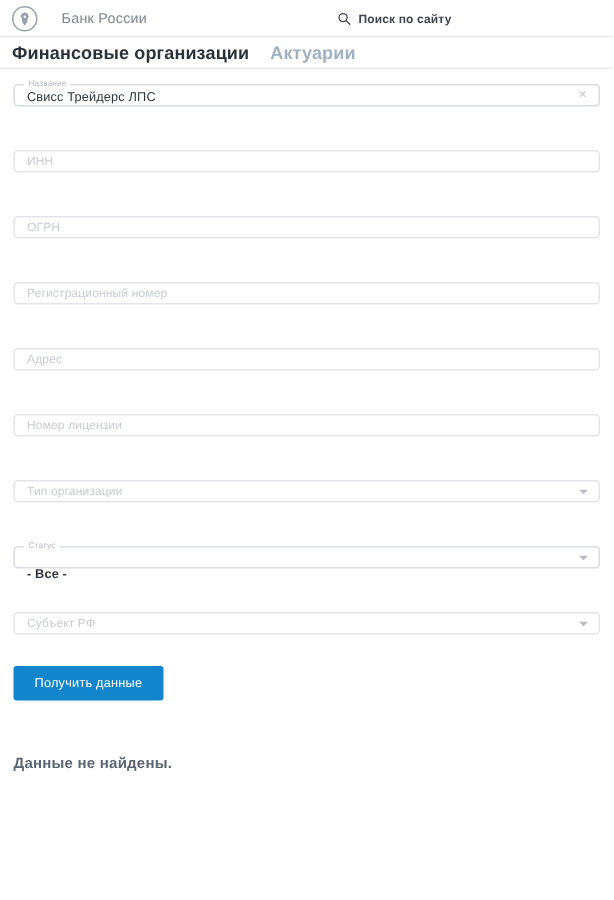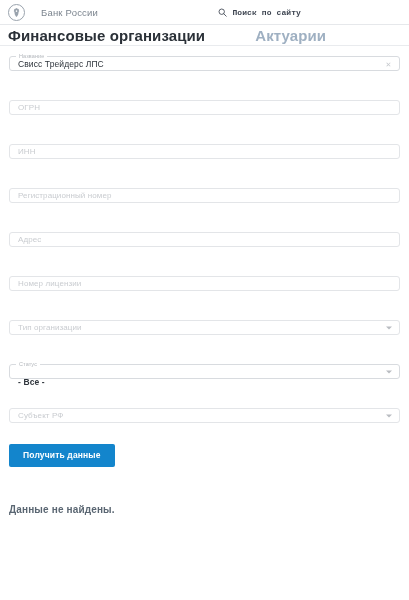--- a/index.html
+++ b/index.html
@@ -48,40 +48,39 @@
     gap: 5px;
     margin-right: 100px;
   }
   .search-icon { width: 9px; height: 9px; display: block; flex: 0 0 auto; }
   .search-label {
     font-size: 8px;
     color: #3d4450;
     font-weight: 600;
     white-space: nowrap;
     letter-spacing: .1px;
-    font-family: Liberation Mono, monospace;
   }
 
   
   .tabs {
     height: 21px;
     display: flex;
     align-items: center;
     gap: 14px;
     padding: 0 8px;
     border-bottom: 1px solid #e9ebee;
     background: #fff;
   }
   .tab {
-    font-size: 15px;
+    font-size: 12px;
     white-space: nowrap;
     letter-spacing: .1px;
   }
   .tab-active { color: #2b3138; font-weight: 700; }
-  .tab-inactive { color: #9fb0c2; font-weight: 600; margin-left: 36px; }
+  .tab-inactive { color: #9fb0c2; font-weight: 600; }
 
   
   .form {
     padding: 10px 9px 0 9px;
   }
   .field {
     position: relative;
     height: 15px;
     margin-bottom: 29px;
     border: 1px solid #e3e5e8;
@@ -139,21 +138,21 @@
     cursor: pointer;
   }
 
   
   .submit-row { padding: 0 9px; margin-top: -8px; }
   .submit-btn {
     display: inline-block;
     background: #1385cc;
     color: #ffffff;
     font-size: 8.5px;
-    font-weight: 700;
+    font-weight: 400;
     letter-spacing: .15px;
     border: none;
     border-radius: 2px;
     padding: 7px 14px;
     cursor: pointer;
     font-family: inherit;
     line-height: 1;
   }
 
   
@@ -198,25 +197,25 @@
 
 <div class="form">
 
   <div class="field has-label">
     <span class="field-legend">Название</span>
     <span class="field-value">Свисс Трейдерс ЛПС</span>
     <span class="field-clear">✕</span>
   </div>
 
   <div class="field">
+    <span class="field-placeholder">ИНН</span>
+  </div>
+
+  <div class="field">
     <span class="field-placeholder">ОГРН</span>
-  </div>
-
-  <div class="field">
-    <span class="field-placeholder">ИНН</span>
   </div>
 
   <div class="field">
     <span class="field-placeholder">Регистрационный номер</span>
   </div>
 
   <div class="field">
     <span class="field-placeholder">Адрес</span>
   </div>
 

